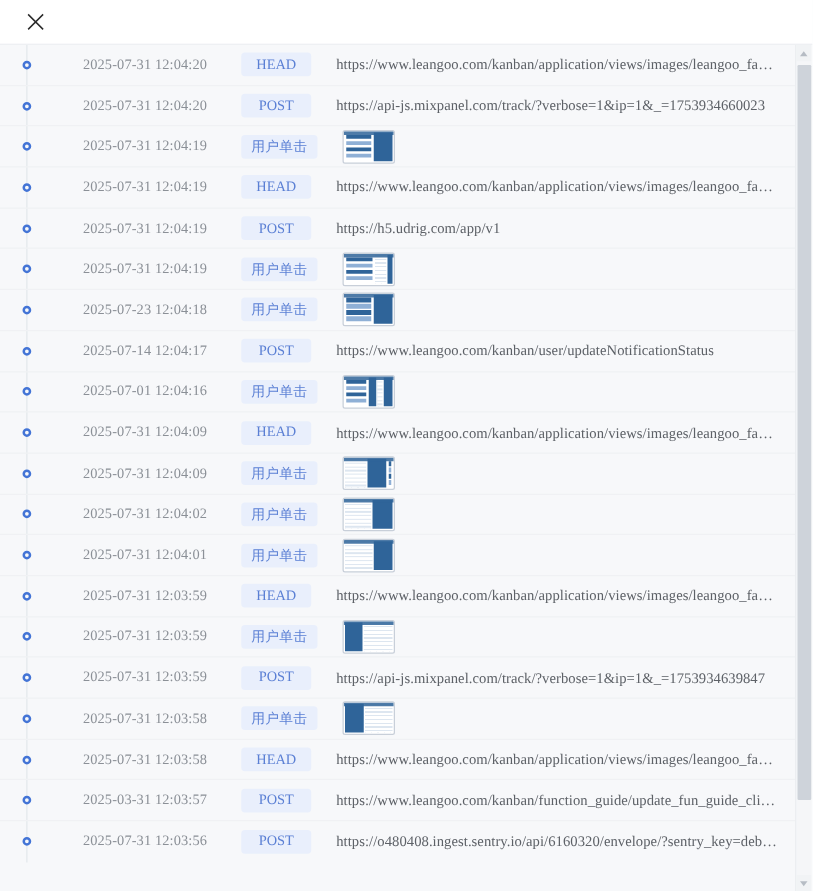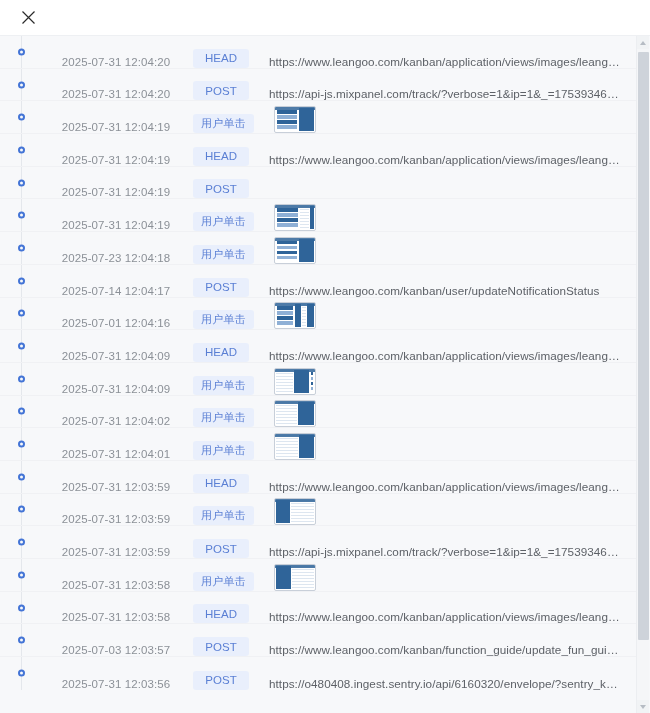--- a/index.html
+++ b/index.html
@@ -81,23 +81,24 @@
     top: 0;
     bottom: 0;
     width: 1px;
     background: #e4e7ec;
   }
 
   .tl-row {
     position: relative;
     height: 32.7px;
     display: flex;
-    align-items: flex-end;
+    align-items: center;
     padding-left: 0;
     border-bottom: 1px solid #f0f1f4;
+    font-family: Liberation Serif, serif;
   }
   .tl-row:last-child { border-bottom: none; }
 
   
   .tl-dot {
     position: absolute;
     left: 17.5px;
     top: 50%;
     transform: translateY(-50%);
     width: 7px;
@@ -306,20 +307,23 @@
             <span class="tl-time">2025-07-31 12:04:19</span>
             <span class="tl-badge">HEAD</span>
             <span class="tl-detail">
               <span class="tl-url">https://www.leangoo.com/kanban/application/views/images/leangoo_favico...</span>
             </span>
           </li>
           <li class="tl-row">
             <span class="tl-dot"></span>
             <span class="tl-time">2025-07-31 12:04:19</span>
             <span class="tl-badge">POST</span>
+            <span class="tl-detail">
+              <span class="tl-url">https://h5.udrig.com/app/v1</span>
+            </span>
           </li>
           <li class="tl-row">
             <span class="tl-dot"></span>
             <span class="tl-time">2025-07-31 12:04:19</span>
             <span class="tl-badge zh">用户单击</span>
             <span class="tl-detail">
               <div class="tl-thumb">
                 <div class="kb">
                   <div class="kb-col cards" style="flex: 0.645161 0 0px;">
                     <i></i>
@@ -485,21 +489,21 @@
           <li class="tl-row">
             <span class="tl-dot"></span>
             <span class="tl-time">2025-07-31 12:03:58</span>
             <span class="tl-badge">HEAD</span>
             <span class="tl-detail">
               <span class="tl-url">https://www.leangoo.com/kanban/application/views/images/leangoo_favico...</span>
             </span>
           </li>
           <li class="tl-row">
             <span class="tl-dot"></span>
-            <span class="tl-time">2025-07-03 12:03:57</span>
+            <span class="tl-time">2025-03-31 12:03:57</span>
             <span class="tl-badge">POST</span>
             <span class="tl-detail">
               <span class="tl-url">https://www.leangoo.com/kanban/function_guide/update_fun_guide_click_st...</span>
             </span>
           </li>
           <li class="tl-row">
             <span class="tl-dot"></span>
             <span class="tl-time">2025-07-31 12:03:56</span>
             <span class="tl-badge">POST</span>
             <span class="tl-detail">

